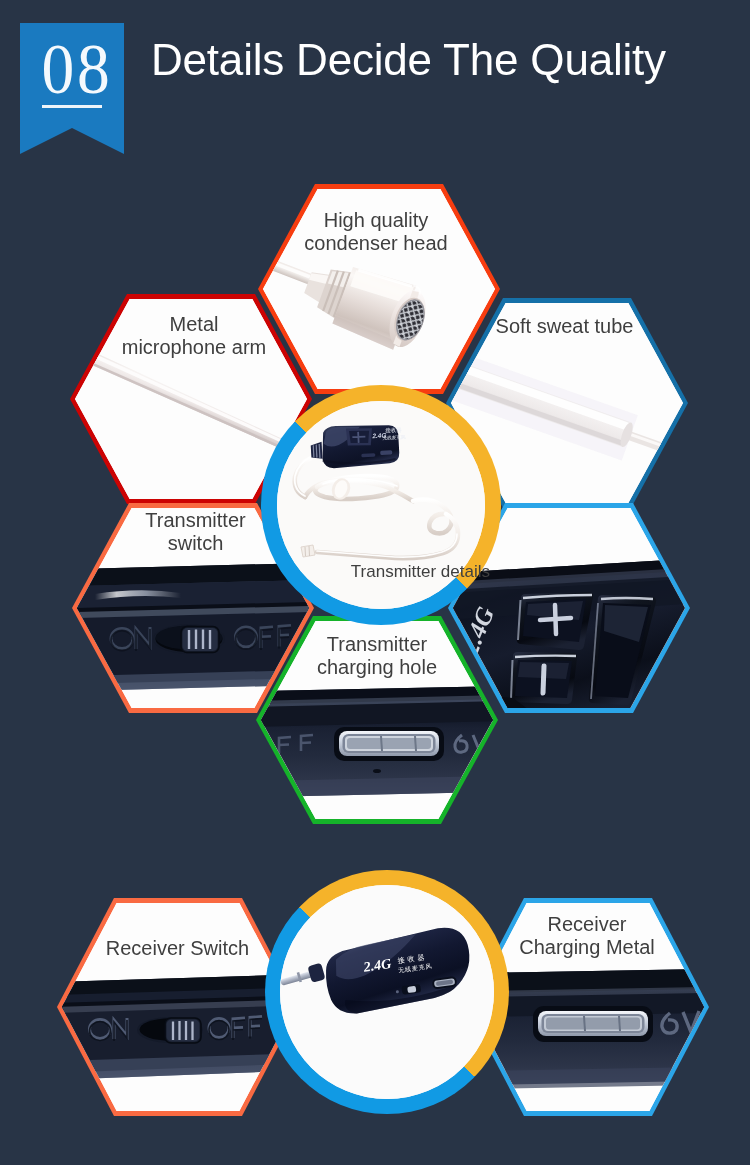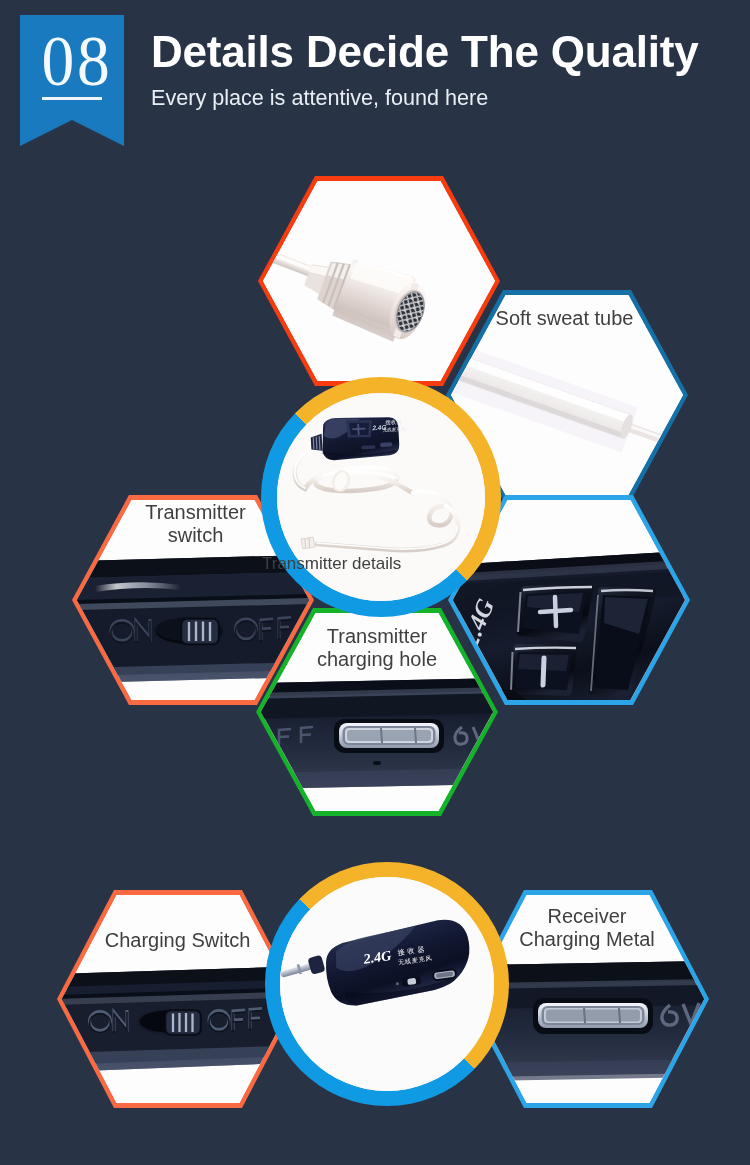--- a/index.html
+++ b/index.html
@@ -1,62 +1,84 @@
 <!DOCTYPE html>
 <html><head>
 <meta charset="utf-8">
 <title>Details Decide The Quality</title>
 <style>
   html,body{margin:0;padding:0;}
   body{width:750px;height:1165px;overflow:hidden;background:#283446;
        font-family:"Liberation Sans",sans-serif;-webkit-font-smoothing:antialiased;}
-  .page{position:relative;width:750px;height:1020px;background:#283446;}
+  .page{position:relative;width:750px;height:1020px;background:#283446;margin-top:8px;}
 
   
   .ribbon{position:absolute;left:20px;top:15px;width:104px;height:131px;
           background:#1a7ac0;
           clip-path:polygon(0 0,100% 0,100% 100%,50% 80.2%,0 100%);}
   .ribbon-num{position:absolute;left:25px;top:25px;width:104px;text-align:center;
               font-family:"Liberation Serif",serif;font-weight:400;
               font-size:72px;line-height:72px;color:#f4f9fd;letter-spacing:3px;
               transform:scaleX(0.91);transform-origin:50% 50%;}
   .ribbon-rule{position:absolute;left:42px;top:97px;width:60px;height:3px;background:#eef4f9;}
-  .hdr-title{position:absolute;left:151px;top:28px;font-size:44px;font-weight:bold;
+  .hdr-title{position:absolute;left:151px;top:28px;font-size:44px;font-weight:normal;
              color:#ffffff;letter-spacing:-0.2px;line-height:48px;white-space:nowrap;}
   .hdr-sub{position:absolute;left:151px;top:86px;font-size:21.6px;color:#e8eef3;
            font-weight:400;line-height:24px;white-space:nowrap;}
 
   
   .hexwrap{position:absolute;}
   .hex-border{position:absolute;inset:0;
        clip-path:polygon(0 50%,23.55% 0,76.45% 0,100% 50%,76.45% 100%,23.55% 100%);}
   .hex-inner{position:absolute;left:5px;top:5px;right:5px;bottom:5px;
        clip-path:polygon(0 50%,23.55% 0,76.45% 0,100% 50%,76.45% 100%,23.55% 100%);
        background:#fff;overflow:hidden;}
   .hex-label{position:absolute;left:0;right:0;text-align:center;
        font-size:20px;line-height:23px;color:#3f3f3f;z-index:6;white-space:pre;}
 
   
   .ringwrap{position:absolute;border-radius:50%;
        background:conic-gradient(from 314deg,#f5b32a 0deg 180deg,#119ae4 180deg 360deg);}
   .ring-inner{position:absolute;border-radius:50%;background:#fbfbfb;overflow:hidden;}
-  .ring-label{position:absolute;left:0;right:11px;text-align:left;font-size:17px;
+  .ring-label{position:absolute;left:0;right:11px;text-align:right;font-size:17px;
        line-height:20px;color:#3f3f3f;z-index:8;white-space:pre;}
 </style>
 </head>
 <body>
 
 <div class="page">
 
   <div class="ribbon"></div>
   <div class="ribbon-num">08</div>
   <div class="ribbon-rule"></div>
   <div class="hdr-title">Details Decide The Quality</div>
-  <div class="hdr-sub">Every place is attentive, found here</div>
-
+
+  <div class="hexwrap" id="hex-metal" style="left:70px;top:286px;width:242px;height:210px;z-index:3">
+    <div class="hex-border" style="background:#cc0303"></div>
+    <div class="hex-inner">
+      <svg viewBox="0 0 232 200" width="232" height="200">
+        <defs>
+          <linearGradient id="armG" x1="0" y1="0" x2="0" y2="1">
+            <stop offset="0" stop-color="#e4dbd9"></stop>
+              <stop offset="0.20" stop-color="#f7f4f3"></stop>
+            <stop offset="0.55" stop-color="#efe9e8"></stop>
+              <stop offset="1" stop-color="#cdc2c1"></stop>
+          </linearGradient>
+        </defs>
+        <rect width="232" height="200" fill="#fdfdfd"></rect>
+        <g transform="rotate(22 15 64)">
+          <path d="M-15 51 L228 62.5 L228 72 L-15 64 Z" fill="url(#armG)"></path>
+          <path d="M-15 52.5 L228 63.5 L228 66.5 L-15 56.5 Z" fill="#fdfcfc" opacity="0.95"></path>
+          <path d="M-15 61.5 L228 69.5 L228 72 L-15 64 Z" fill="#cbc0bf" opacity="0.9"></path>
+        </g>
+      </svg>
+    </div>
+    <div class="hex-label" style="top:19px;left:6px">Metal
+microphone arm</div>
+  </div>
 
   <div class="hexwrap" id="hex-tube" style="left:446px;top:290px;width:242px;height:210px;z-index:3">
     <div class="hex-border" style="background:#1570a8"></div>
     <div class="hex-inner">
       <svg viewBox="0 0 232 200" width="232" height="200">
         <defs>
           <linearGradient id="tubeG" x1="0" y1="0" x2="0" y2="1">
             <stop offset="0" stop-color="#eeebec"></stop>
               <stop offset="0.12" stop-color="#ffffff"></stop>
             <stop offset="0.35" stop-color="#f3f0f0"></stop>
@@ -148,20 +170,22 @@
           <ellipse cx="155" cy="118" rx="14" ry="22.5" fill="#d8ccc7"></ellipse>
           <ellipse cx="156" cy="118" rx="12.6" ry="20.8" fill="url(#grille)"></ellipse>
           <ellipse cx="156" cy="118" rx="12.2" ry="20.3" fill="url(#mesh)"></ellipse>
           <ellipse cx="156" cy="118" rx="12.6" ry="20.8" fill="none" stroke="#9b9ba2" stroke-width="1.1"></ellipse>
 
           <path d="M90 89 L146 86" stroke="#ffffff" stroke-width="3" opacity="0.85"></path>
           <path d="M147 85 Q155 83 156 91" stroke="#ffffff" stroke-width="2.2" fill="none" opacity="0.7"></path>
         </g>
       </svg>
     </div>
+    <div class="hex-label" style="top:25px;left:-6px">High quality
+condenser head</div>
   </div>
 
   <div class="hexwrap" id="hex-tswitch" style="left:72px;top:495px;width:242px;height:210px;z-index:3">
     <div class="hex-border" style="background:#f96a42"></div>
     <div class="hex-inner">
       <svg viewBox="0 0 232 200" width="232" height="200">
         <defs>
           <linearGradient id="plastic1" x1="0" y1="0" x2="0" y2="1">
             <stop offset="0" stop-color="#0d1220"></stop>
               <stop offset="0.07" stop-color="#1b2233"></stop>
@@ -450,21 +474,21 @@
           <g stroke="#b9c2d6" stroke-width="2.3" opacity="0.92">
             <path d="M111 118.5 L111 137"></path>
               <path d="M117.5 118 L117.5 137"></path>
             <path d="M124 118 L124 137"></path>
               <path d="M130.5 118.5 L130.5 137"></path>
           </g>
           <rect x="103" y="115" width="36" height="25" rx="6" fill="none" stroke="#070b13" stroke-width="1.6"></rect>
         </g>
       </svg>
     </div>
-    <div class="hex-label" style="top:39px;left:-1px">Charging Switch</div>
+    <div class="hex-label" style="top:39px;left:-1px">Receiver Switch</div>
   </div>
 
   <div class="hexwrap" id="hex-rcharge" style="left:467px;top:890px;width:242px;height:218px;z-index:3">
     <div class="hex-border" style="background:#2ba5e8"></div>
     <div class="hex-inner">
       <svg viewBox="0 0 232 208" width="232" height="208">
         <rect width="232" height="208" fill="#fdfdfd"></rect>
         <g>
           <path d="M0 70 L232 66 L232 178 L0 182 Z" fill="url(#plastic2)"></path>
           <path d="M0 70 L232 66 L232 86 L0 90 Z" fill="#0b1019"></path>

